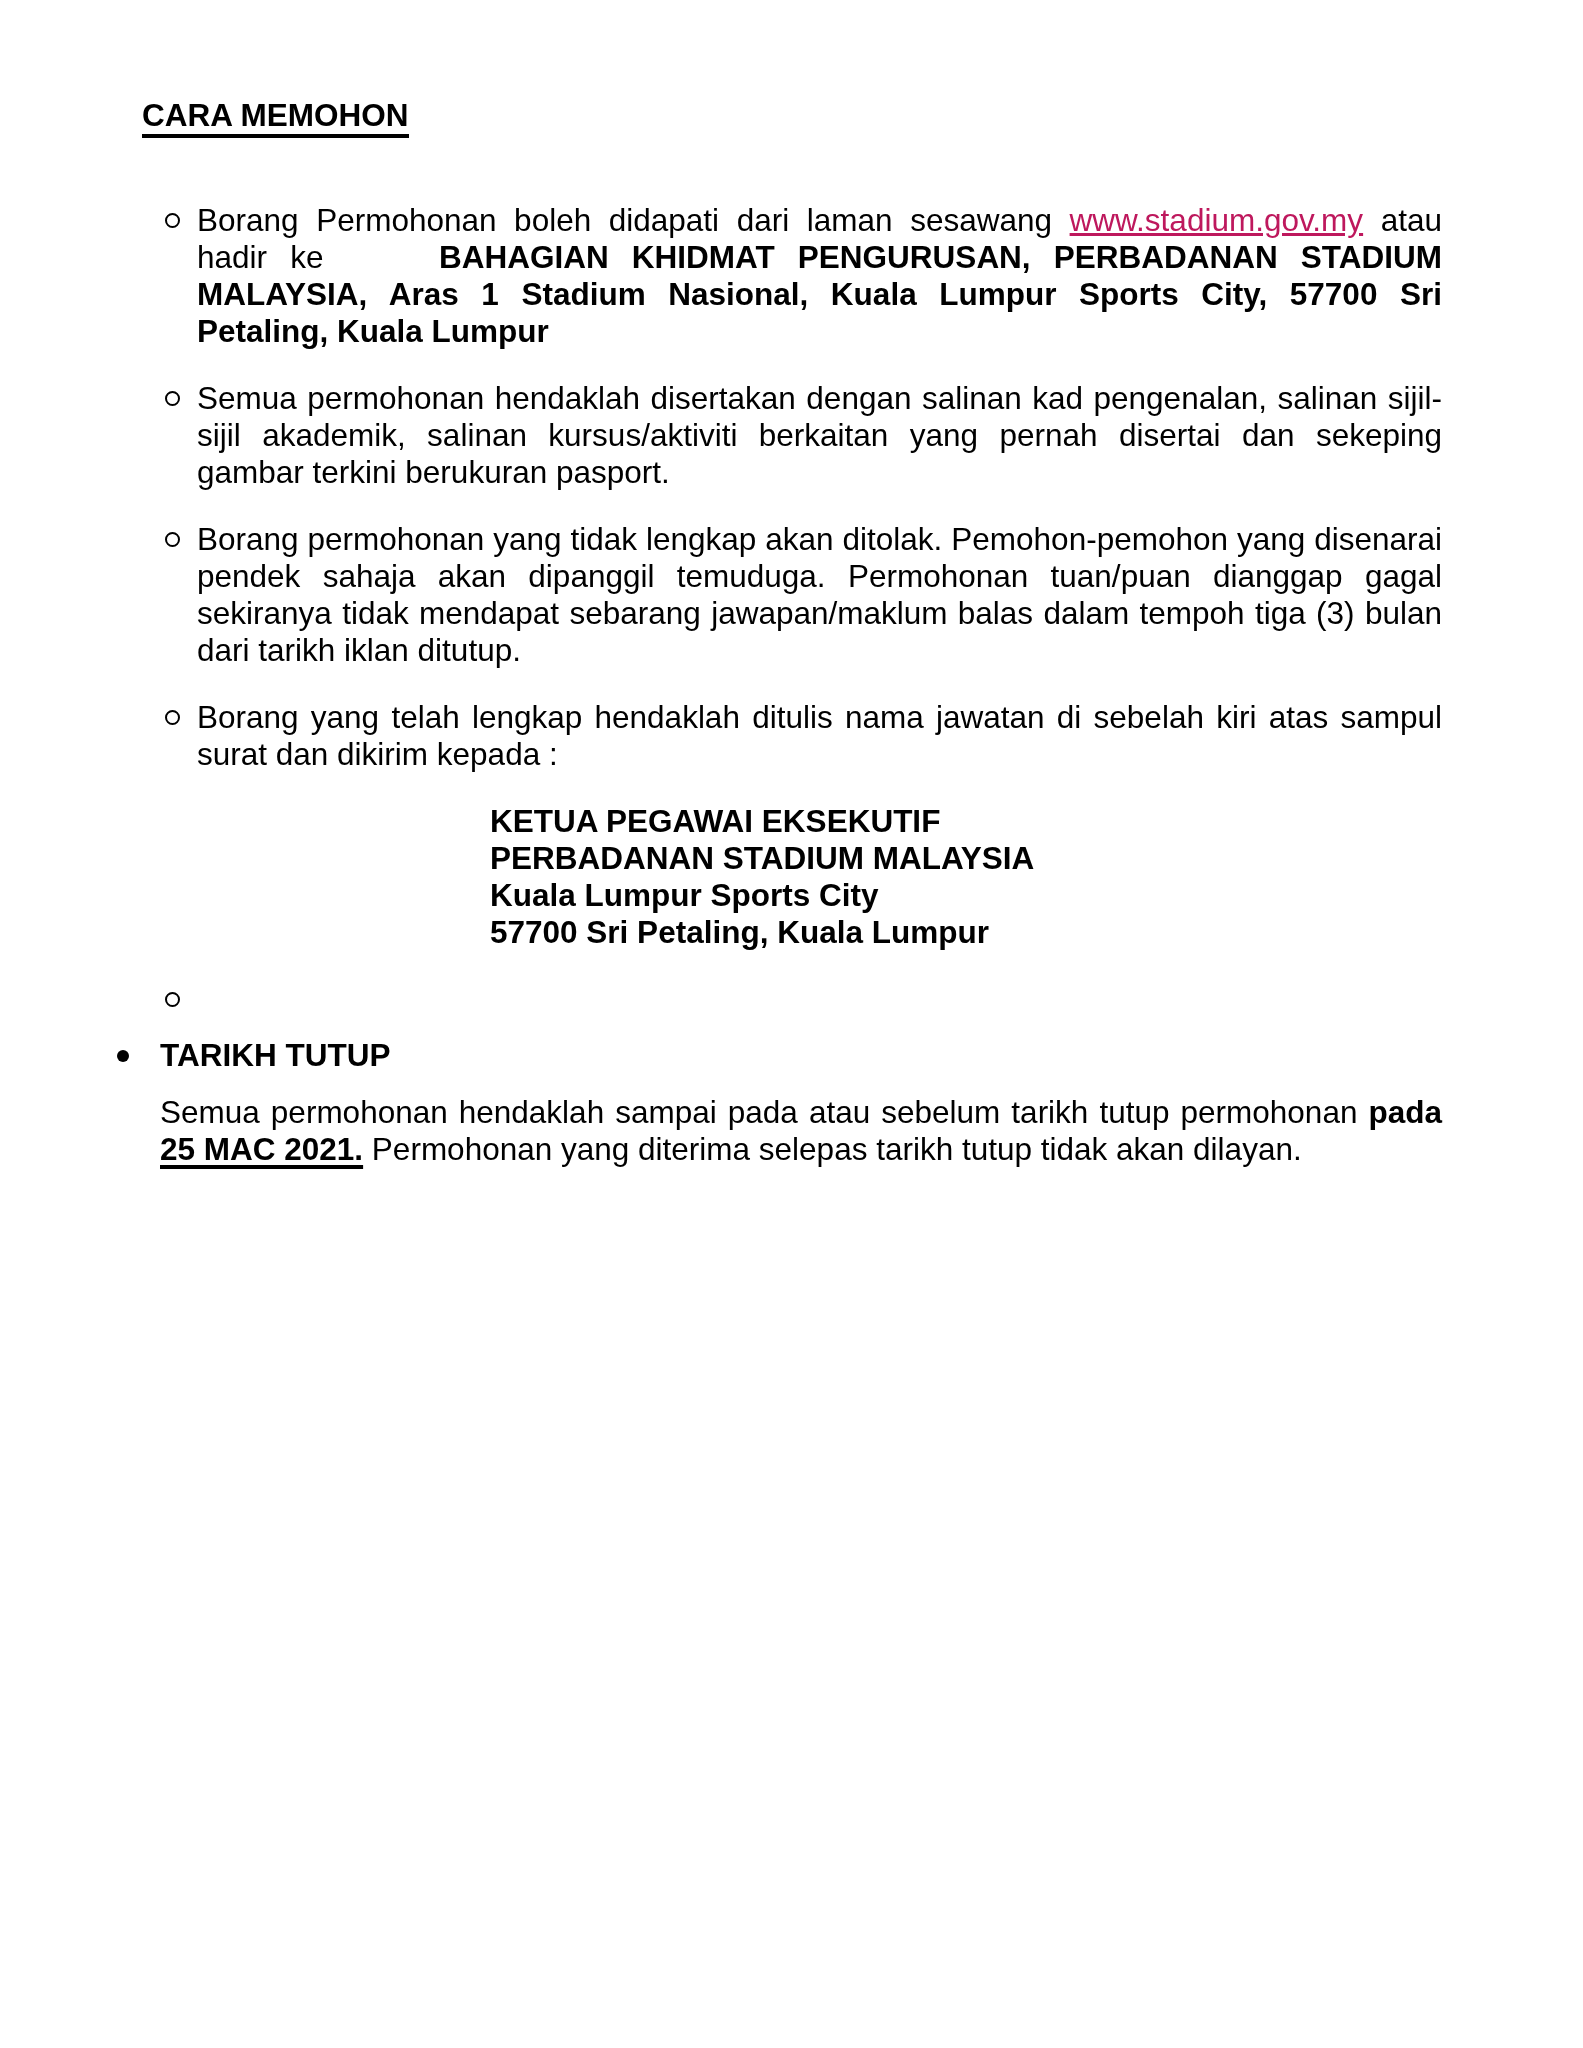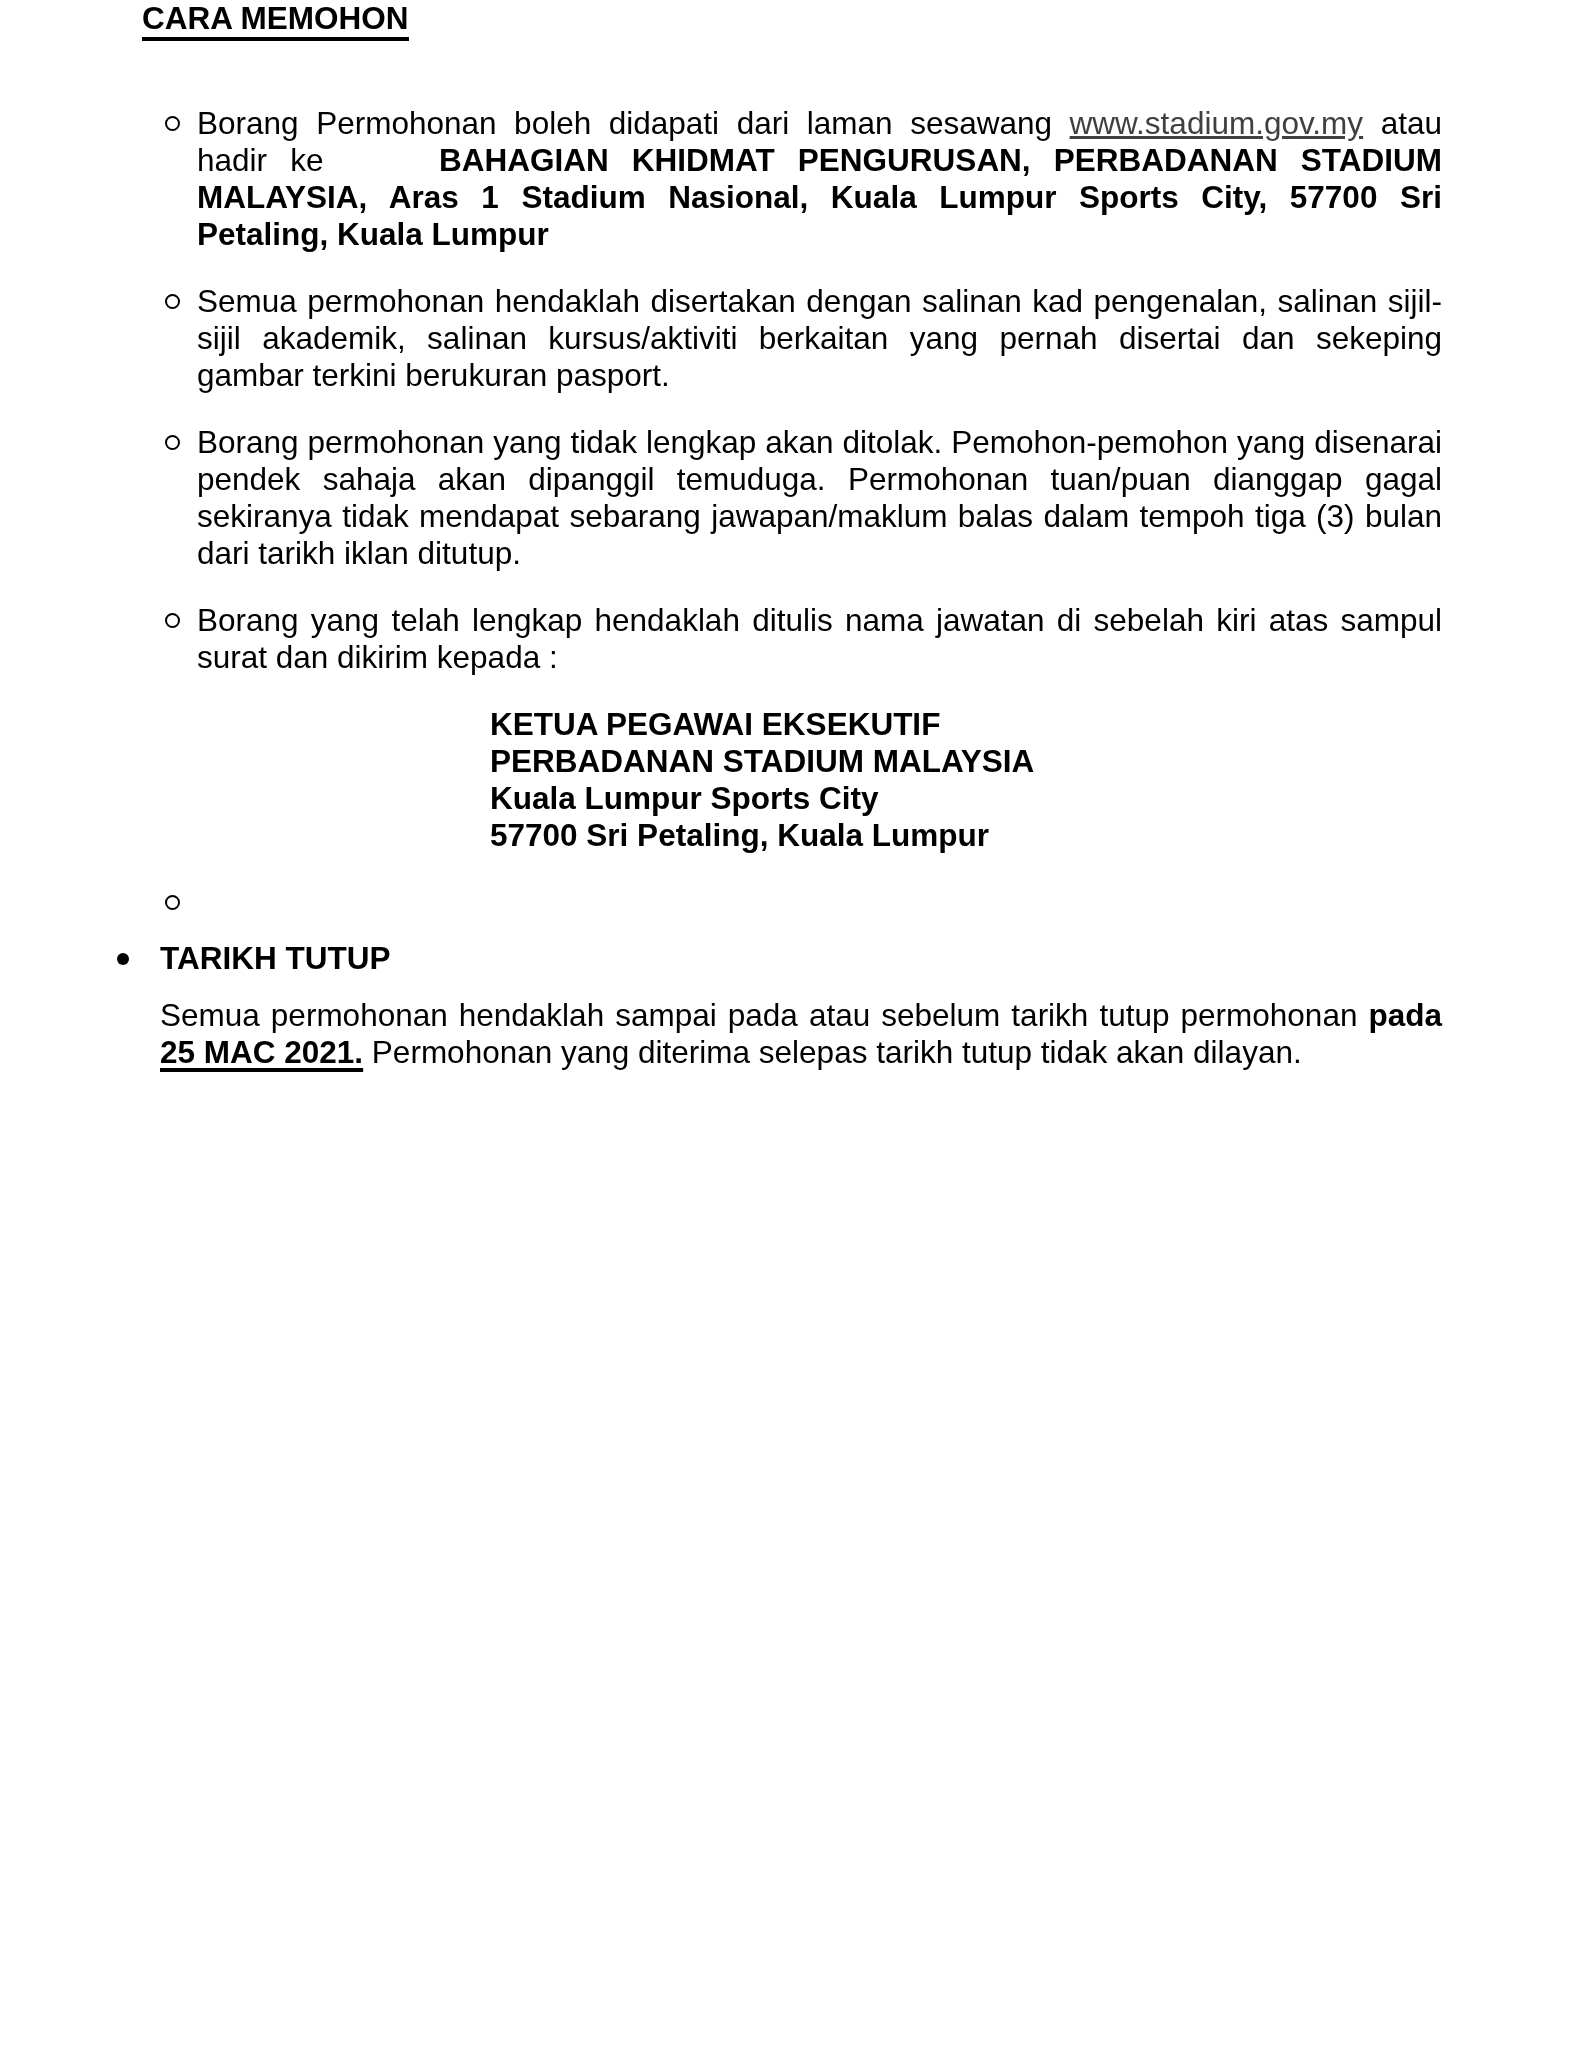--- a/index.html
+++ b/index.html
@@ -14,20 +14,21 @@
     font-family: "Liberation Sans", sans-serif;
     font-size: 31.5px;
     line-height: 37px;
     overflow: hidden;
   }
   .page {
     width: 1535px;
     height: 2048px;
     background: #ffffff;
     box-sizing: border-box;
+    padding-top: 97px;
   }
   
   .heading-wrap {
     margin: 0 0 64px 142px;
   }
   .heading {
     display: inline-block;
     font-weight: bold;
     border-bottom: 4px solid #000000;
   }
@@ -49,21 +50,21 @@
     margin-top: 11px;
     box-sizing: border-box;
   }
   .li p {
     margin: 0;
     width: 1245px;
     text-align: justify;
   }
   b { font-weight: bold; }
   .link {
-    color: #404040;
+    color: #be185d;
     text-decoration: underline;
     cursor: pointer;
   }
   
   .address {
     margin: 0 0 30px 490px;
     font-weight: bold;
   }
   
   .closing-head {

